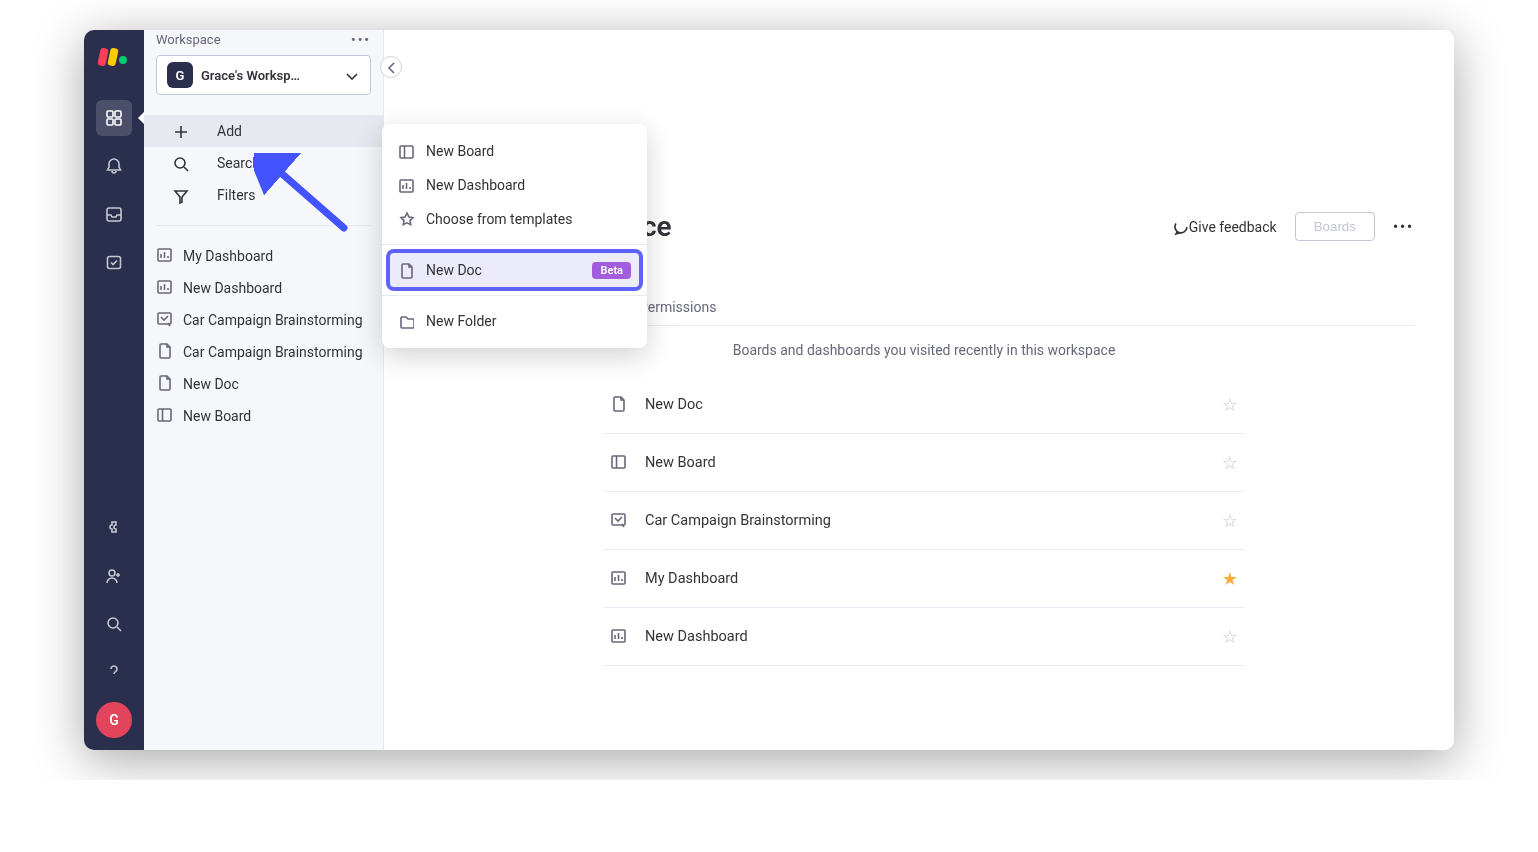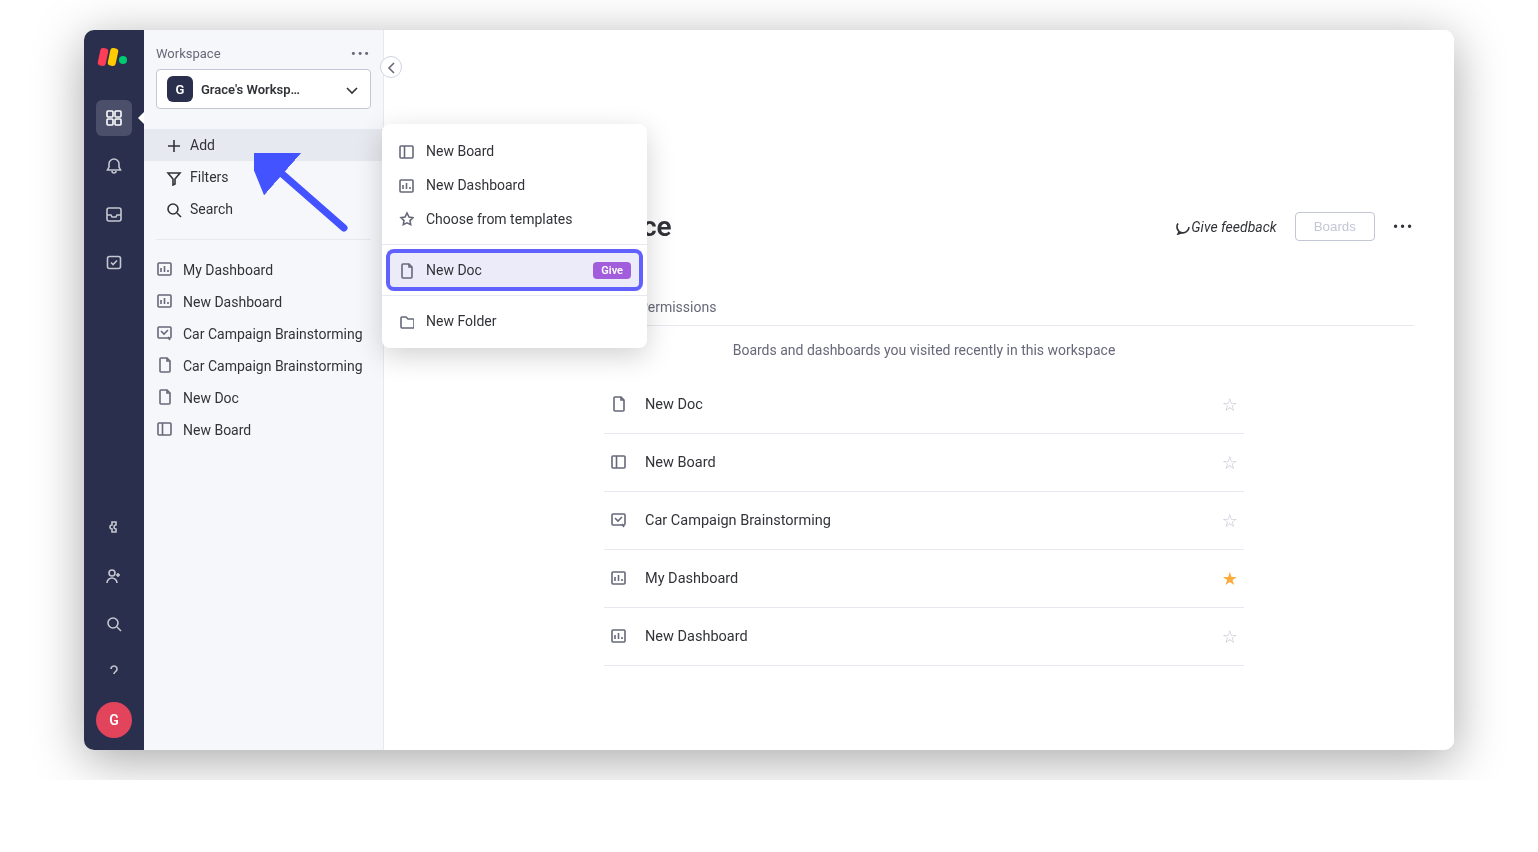--- a/index.html
+++ b/index.html
@@ -59,42 +59,42 @@
     margin-bottom:12px;
   }
   
   .sidebar {
     width: 240px;
     background:#f6f7fb;
     border-right:1px solid #e6e9ef;
     display:flex; flex-direction:column;
   }
   .sb-header {
-    padding: 16px 12px 8px;
+    padding: 2px 12px 8px;
     display:flex; justify-content:space-between; align-items:center;
     color:#676879; font-size:13px;
   }
   .sb-dots { letter-spacing:2px; font-weight:700; }
   .workspace-select {
     margin: 0 12px 20px;
     border:1px solid #c3c6d4; border-radius:4px;
     height:40px; padding:0 10px;
     display:flex; align-items:center; gap:8px;
     background:#fff;
   }
   .ws-badge {
     width:26px; height:26px; border-radius:6px;
     background:#292f4c; color:#fff; font-weight:600;
     display:flex; align-items:center; justify-content:center;
     font-size:13px;
   }
   .ws-name { flex:1; font-weight:600; font-size:13px; white-space:nowrap; overflow:hidden; text-overflow:ellipsis; }
   .sb-row {
-    padding:0 21px; height:32px;
-    display:flex; align-items:center; gap:8px;
+    padding:0 28px; height:32px;
+    display:flex; align-items:center; gap:28px;
     color:#323338; cursor:pointer;
   }
   .sb-row.active { background:#e6e9ef; }
   .sb-divider { height:1px; background:#e6e9ef; margin:14px 12px; }
   .sb-item {
     padding:0 12px; height:32px;
     display:flex; align-items:center; gap:10px;
     color:#323338; font-size:14px; cursor:pointer;
     white-space:nowrap; overflow:hidden; text-overflow:ellipsis;
   }
@@ -111,21 +111,21 @@
   
   .main { flex:1; background:#fff; padding: 40px 40px 0 50px; position:relative; }
   .main-header { display:flex; align-items:center; gap:16px; margin-bottom:10px; margin-top:140px;}
   .main-title { font-size:28px; font-weight:600; }
   .main-desc { color:#676879; font-size:14px; margin-bottom:30px; }
   .main-actions { margin-left:auto; display:flex; align-items:center; gap:18px; }
   .btn-joined {
     padding:6px 18px; border:1px solid #c3c6d4; border-radius:4px;
     color:#c3c6d4; background:#fff;
   }
-  .feedback { display:flex; align-items:center; color:#323338;font-style:italic; }
+  .feedback { display:flex; align-items:center; color:#323338; }
   .tabs { display:flex; gap:28px; border-bottom:1px solid #e6e9ef; margin-bottom:16px; }
   .tab { padding:0 0 10px; color:#676879; position:relative; }
   .tab.active { color:#323338; }
   .tab.active::after { content:""; position:absolute; left:0; right:0; bottom:-1px; height:2px; background:#323338; }
   .subcaption { text-align:center; color:#676879; font-size:14px; margin-bottom:18px; }
   .recent-list { max-width:640px; margin:0 auto; }
   .recent-row {
     display:flex; align-items:center; gap:18px;
     padding:18px 6px; border-bottom:1px solid #e6e9ef;
   }
@@ -248,30 +248,30 @@
         </svg>
     </div>
     <div class="sb-row active">
       <svg class="ic">
           <path d="M9 3v12M3 9h12"></path>
         </svg>
       <span>Add</span>
     </div>
     <div class="sb-row">
       <svg class="ic">
-          <path d="M3 4h12l-5 6v5l-2 1v-6L3 4z"></path>
-        </svg>
-      <span>Filters</span>
+          <circle cx="8" cy="8" r="5"></circle>
+          <path d="M12 12l4 4"></path>
+        </svg>
+      <span>Search</span>
     </div>
     <div class="sb-row">
       <svg class="ic">
-          <circle cx="8" cy="8" r="5"></circle>
-          <path d="M12 12l4 4"></path>
-        </svg>
-      <span>Search</span>
+          <path d="M3 4h12l-5 6v5l-2 1v-6L3 4z"></path>
+        </svg>
+      <span>Filters</span>
     </div>
     <div class="sb-divider"></div>
     <div id="sb-items">
         <div class="sb-item">
           <span class="ic"><svg class="ic">
               <rect x="2" y="3" width="13" height="12" rx="1"></rect>
               <path d="M5 12V8M8.5 12V6M12 12v-2"></path>
             </svg></span>
           <span class="txt">My Dashboard</span>
         </div>
@@ -409,21 +409,21 @@
     </div>
     <div class="menu-sep"></div>
     <div class="menu-item highlight">
       <span class="ic">
           <svg class="ic">
             <path d="M5 2h6l3 3v10a1 1 0 0 1-1 1H5a1 1 0 0 1-1-1V3a1 1 0 0 1 1-1z"></path>
             <path d="M11 2v3h3"></path>
           </svg>
         </span>
       <span>New Doc</span>
-      <span class="beta-badge">Give</span>
+      <span class="beta-badge">Beta</span>
     </div>
     <div class="menu-sep"></div>
     <div class="menu-item">
       <span class="ic">
           <svg class="ic">
             <path d="M3 5a1 1 0 0 1 1-1h4l2 2h5a1 1 0 0 1 1 1v7a1 1 0 0 1-1 1H4a1 1 0 0 1-1-1V5z"></path>
           </svg>
         </span>
       <span>New Folder</span>
     </div>

